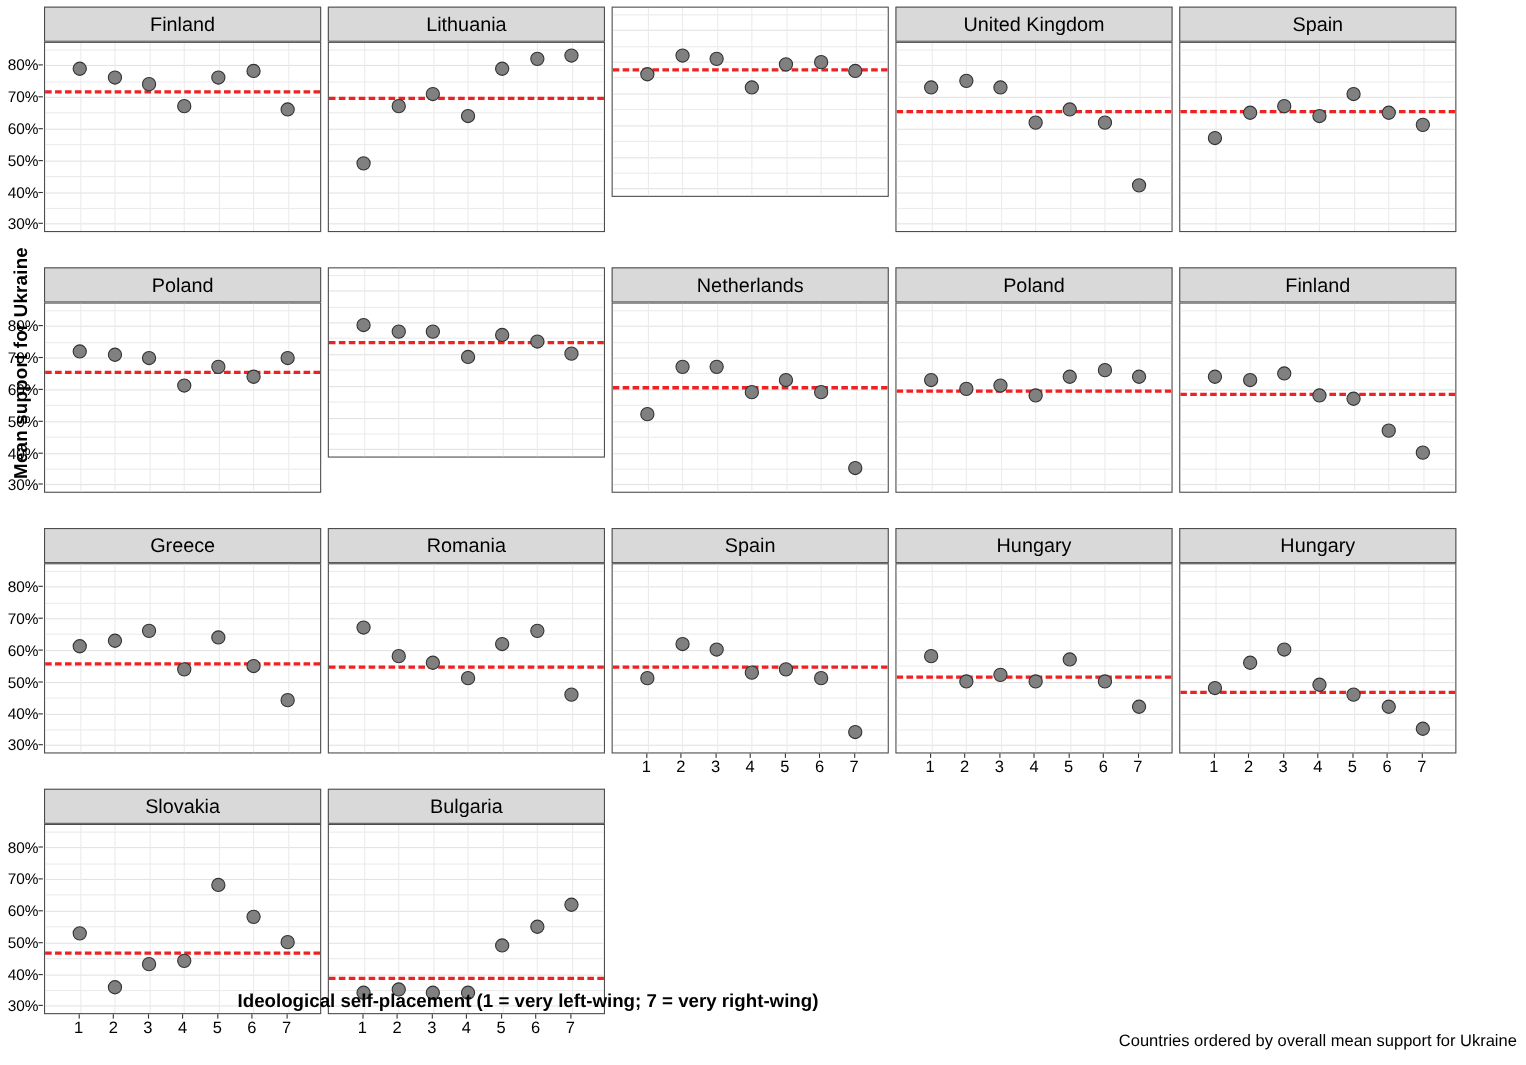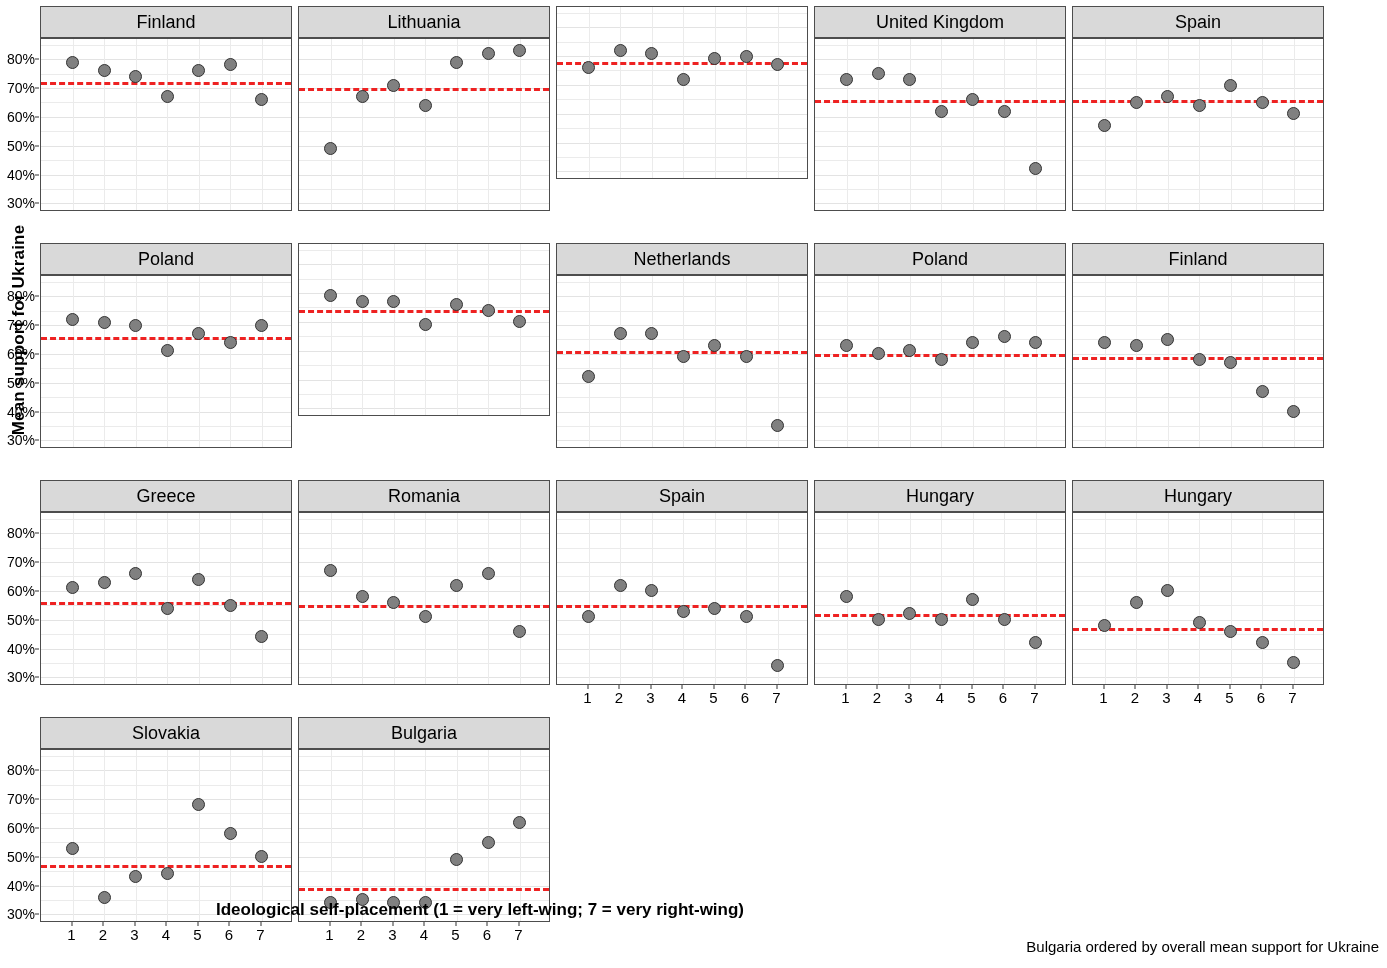--- a/index.html
+++ b/index.html
@@ -796,14 +796,14 @@
             <div class="xtickmark" style="left: 189px;"></div>
             <div class="xtick" style="left: 189px;">6</div>
             <div class="xtickmark" style="left: 220.5px;"></div>
             <div class="xtick" style="left: 220.5px;">7</div>
           </div>
         </div>
       </div>
     </div>
 
   <div class="xlab">Ideological self-placement (1 = very left-wing; 7 = very right-wing)</div>
-  <div class="caption">Bulgaria ordered by overall mean support for Ukraine</div>
+  <div class="caption">Countries ordered by overall mean support for Ukraine</div>
 </div>
 
 </body></html>

